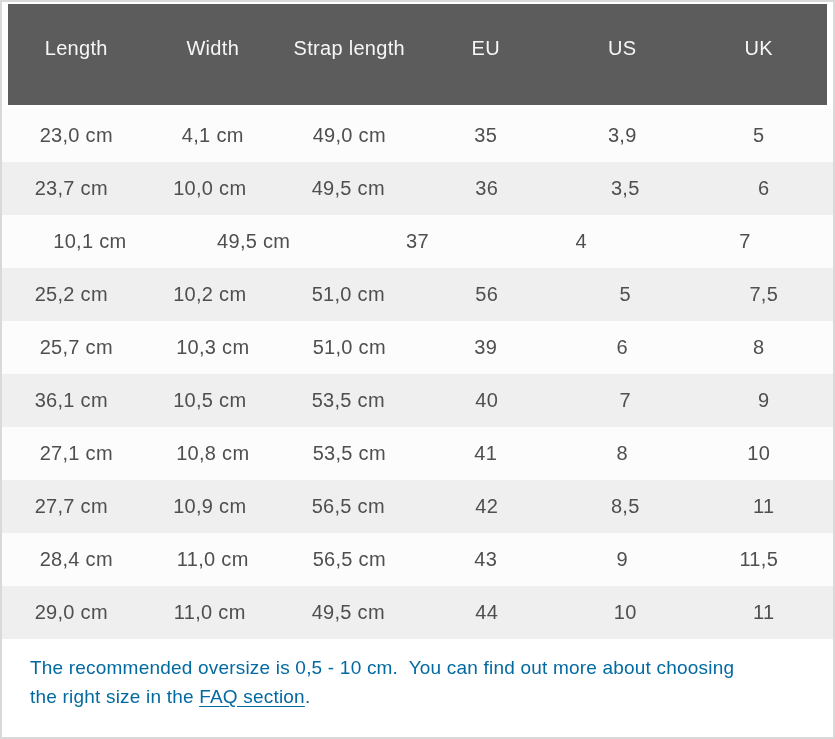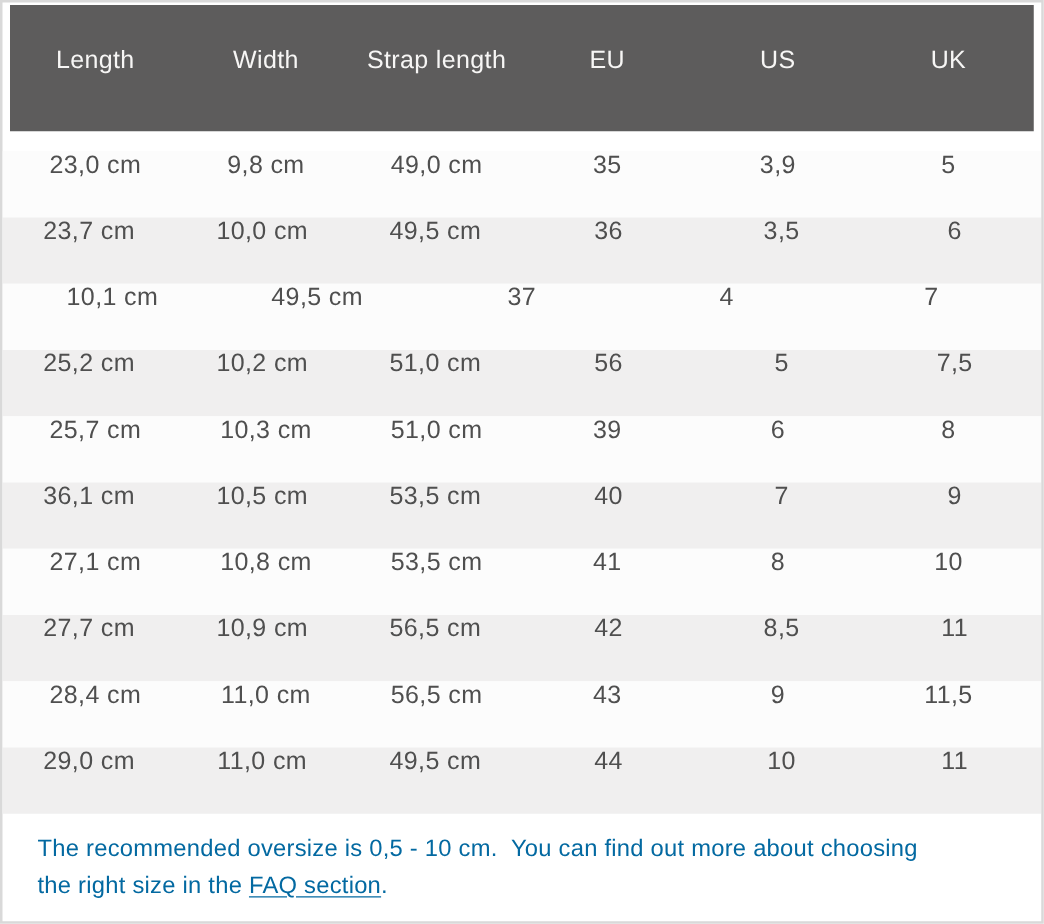--- a/index.html
+++ b/index.html
@@ -5,38 +5,39 @@
   * { margin: 0; padding: 0; box-sizing: border-box; }
   html, body { width: 835px; height: 739px; }
   body {
     font-family: "Liberation Sans", sans-serif;
     background: #ffffff;
     border: 2px solid #d9d9d9;
     overflow: hidden;
   }
   .size-chart { width: 100%; height: 100%; display: flex; flex-direction: column; }
   .table-header {
-    margin: 2px 6px 16px 6px;
+    margin: 2px 6px 4px 6px;
     height: 101px;
     background: #5d5c5c;
     display: flex;
     align-items: center;
     padding-bottom: 12px;
     flex: none;
   }
   .table-header .cell {
     flex: 1;
     text-align: center;
     color: #f7f6f5;
     font-size: 20px;
     letter-spacing: 0.3px;
   }
   .table-body { flex: none; }
   .row {
     display: flex;
+    align-items: center;
     height: 53px;
     padding: 0 6px;
     background: #fcfcfc;
   }
   .row.alt { background: #f0efef; gap: 12px; }
   .row .cell {
     flex: 1;
     text-align: center;
     font-size: 20px;
     color: #4f4f4f;
@@ -67,21 +68,21 @@
     <div class="cell">Width</div>
     <div class="cell">Strap length</div>
     <div class="cell">EU</div>
     <div class="cell">US</div>
     <div class="cell">UK</div>
   </div>
 
   <div class="table-body">
       <div class="row">
         <div class="cell">23,0 cm</div>
-        <div class="cell">9,8 cm</div>
+        <div class="cell">4,1 cm</div>
         <div class="cell">49,0 cm</div>
         <div class="cell">35</div>
         <div class="cell">3,9</div>
         <div class="cell">5</div>
       </div>
       <div class="row alt">
         <div class="cell">23,7 cm</div>
         <div class="cell">10,0 cm</div>
         <div class="cell">49,5 cm</div>
         <div class="cell">36</div>

